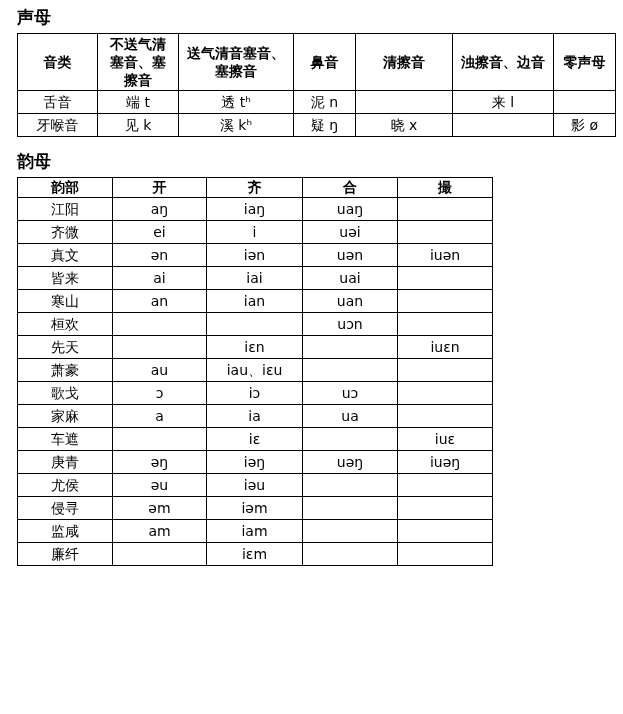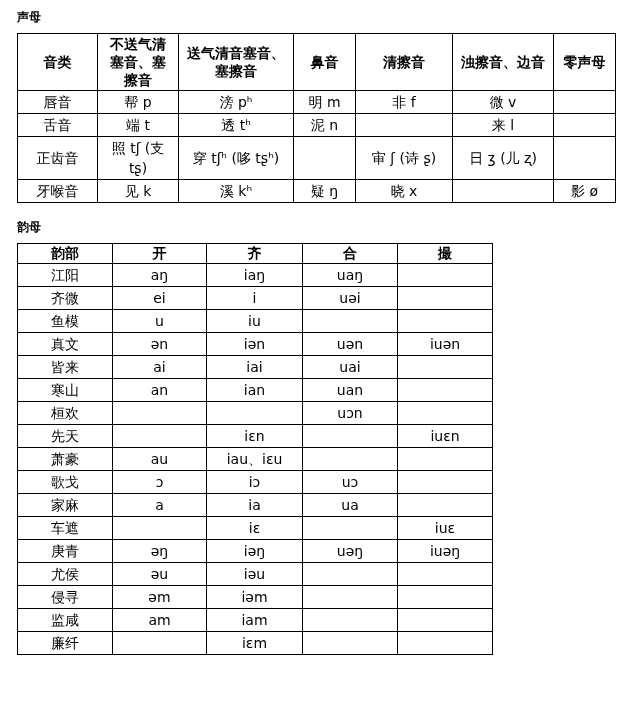--- a/index.html
+++ b/index.html
@@ -10,21 +10,21 @@
     font-family: "DejaVu Sans", "Liberation Sans", sans-serif;
   }
   .page {
     width: 623px;
     height: 714px;
     box-sizing: border-box;
     padding: 8px 8px 0 17px;
     overflow: hidden;
   }
   .section-title {
-    font-size: 12px;
+    font-size: 17px;
     font-weight: bold;
     line-height: 18px;
     margin: 0 0 7px 0;
   }
   .section-finals {
     margin-top: 15px;
   }
   table {
     border-collapse: collapse;
     table-layout: fixed;
@@ -69,44 +69,26 @@
             <th>不送气清塞音、塞擦音</th>
             <th>送气清音塞音、塞擦音</th>
             <th>鼻音</th>
             <th>清擦音</th>
             <th>浊擦音、边音</th>
             <th>零声母</th>
           </tr>
         </thead>
         <tbody>
           <tr>
-            <td>唇音</td>
-            <td>帮 p</td>
-            <td>滂 pʰ</td>
-            <td>明 m</td>
-            <td>非 f</td>
-            <td>微 v</td>
-            <td></td>
-          </tr>
-          <tr>
             <td>舌音</td>
             <td>端 t</td>
             <td>透 tʰ</td>
             <td>泥 n</td>
             <td></td>
             <td>来 l</td>
-            <td></td>
-          </tr>
-          <tr>
-            <td>正齿音</td>
-            <td>照 tʃ (支 tʂ)</td>
-            <td>穿 tʃʰ (哆 tʂʰ)</td>
-            <td></td>
-            <td>审 ʃ (诗 ʂ)</td>
-            <td>日 ʒ (儿 ʐ)</td>
             <td></td>
           </tr>
           <tr>
             <td>牙喉音</td>
             <td>见 k</td>
             <td>溪 kʰ</td>
             <td>疑 ŋ</td>
             <td>晓 x</td>
             <td></td>
             <td>影 ø</td>
@@ -143,27 +125,20 @@
             <td></td>
           </tr>
           <tr>
             <td>齐微</td>
             <td>ei</td>
             <td>i</td>
             <td>uəi</td>
             <td></td>
           </tr>
           <tr>
-            <td>鱼模</td>
-            <td>u</td>
-            <td>iu</td>
-            <td></td>
-            <td></td>
-          </tr>
-          <tr>
             <td>真文</td>
             <td>ən</td>
             <td>iən</td>
             <td>uən</td>
             <td>iuən</td>
           </tr>
           <tr>
             <td>皆来</td>
             <td>ai</td>
             <td>iai</td>

